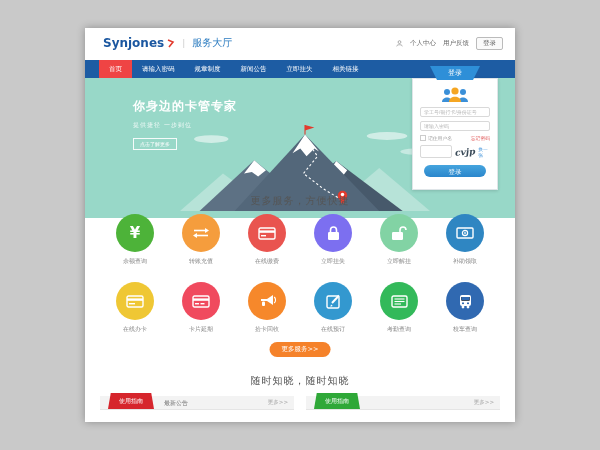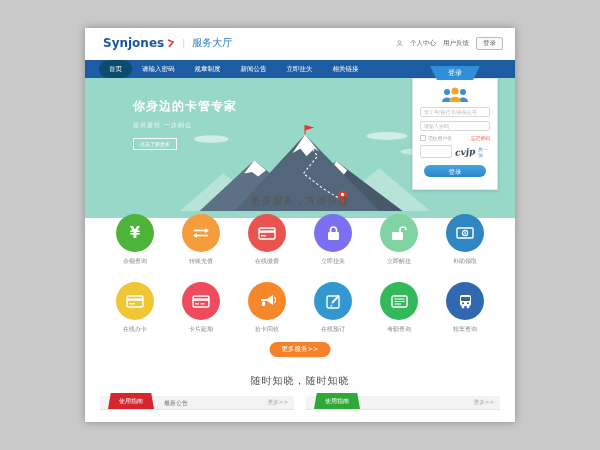--- a/index.html
+++ b/index.html
@@ -17,21 +17,21 @@
   .logo{position:absolute;left:18px;top:8px;display:flex;align-items:center;gap:3px;}
   .logo .word{font-size:12px;font-weight:bold;color:#1b57a0;letter-spacing:0;}
   .logo .divider{color:#ccc;font-size:9px;margin:0 4px;}
   .logo .suffix{font-size:10px;color:#2b7bc0;}
   .header-right{position:absolute;right:12px;top:9px;display:flex;align-items:center;gap:7px;}
   .hlink{font-size:6.5px;color:#666;cursor:pointer;}
   .hbtn{font-size:6.5px;color:#555;border:1px solid #bbb;border-radius:2px;padding:1px 6px;cursor:pointer;background:#fafafa;}
   
   .nav{position:absolute;left:0;top:32px;width:100%;height:18px;background:#1d5ca3;display:flex;align-items:stretch;padding-left:14px;box-sizing:border-box;}
   .nav-item{color:#fff;font-size:6.5px;line-height:18px;padding:0 10px;cursor:pointer;}
-  .nav-item.active{background:#0c4a6e;border-radius:9px;}
+  .nav-item.active{background:#ef4444;}
   
   .hero{position:absolute;left:0;top:50px;width:100%;height:140px;background:#98d8c8;overflow:hidden;}
   .hero-copy{position:absolute;left:48px;top:20px;color:#fff;}
   .hero-title{font-size:12px;font-weight:bold;letter-spacing:1px;}
   .hero-sub{font-size:6px;opacity:.85;margin-top:6px;letter-spacing:1px;}
   .hero-cta{display:inline-block;margin-top:8px;border:1px solid rgba(255,255,255,.9);color:#fff;font-size:5px;padding:2px 6px;cursor:pointer;}
   .mountains{position:absolute;left:95px;bottom:0;width:250px;height:100px;}
   
   .login-card{position:absolute;left:327px;top:50px;width:86px;height:112px;background:#fff;border:1px solid #dfe5e8;box-sizing:border-box;box-shadow:0 1px 3px rgba(0,0,0,.15);}
   .login-ribbon{position:absolute;left:50%;transform:translateX(-50%);top:-13px;width:50px;height:14px;background:#2e8fd8;clip-path:polygon(0 0,100% 0,86% 100%,14% 100%);color:#fff;font-size:7px;text-align:center;line-height:14px;cursor:pointer;}

